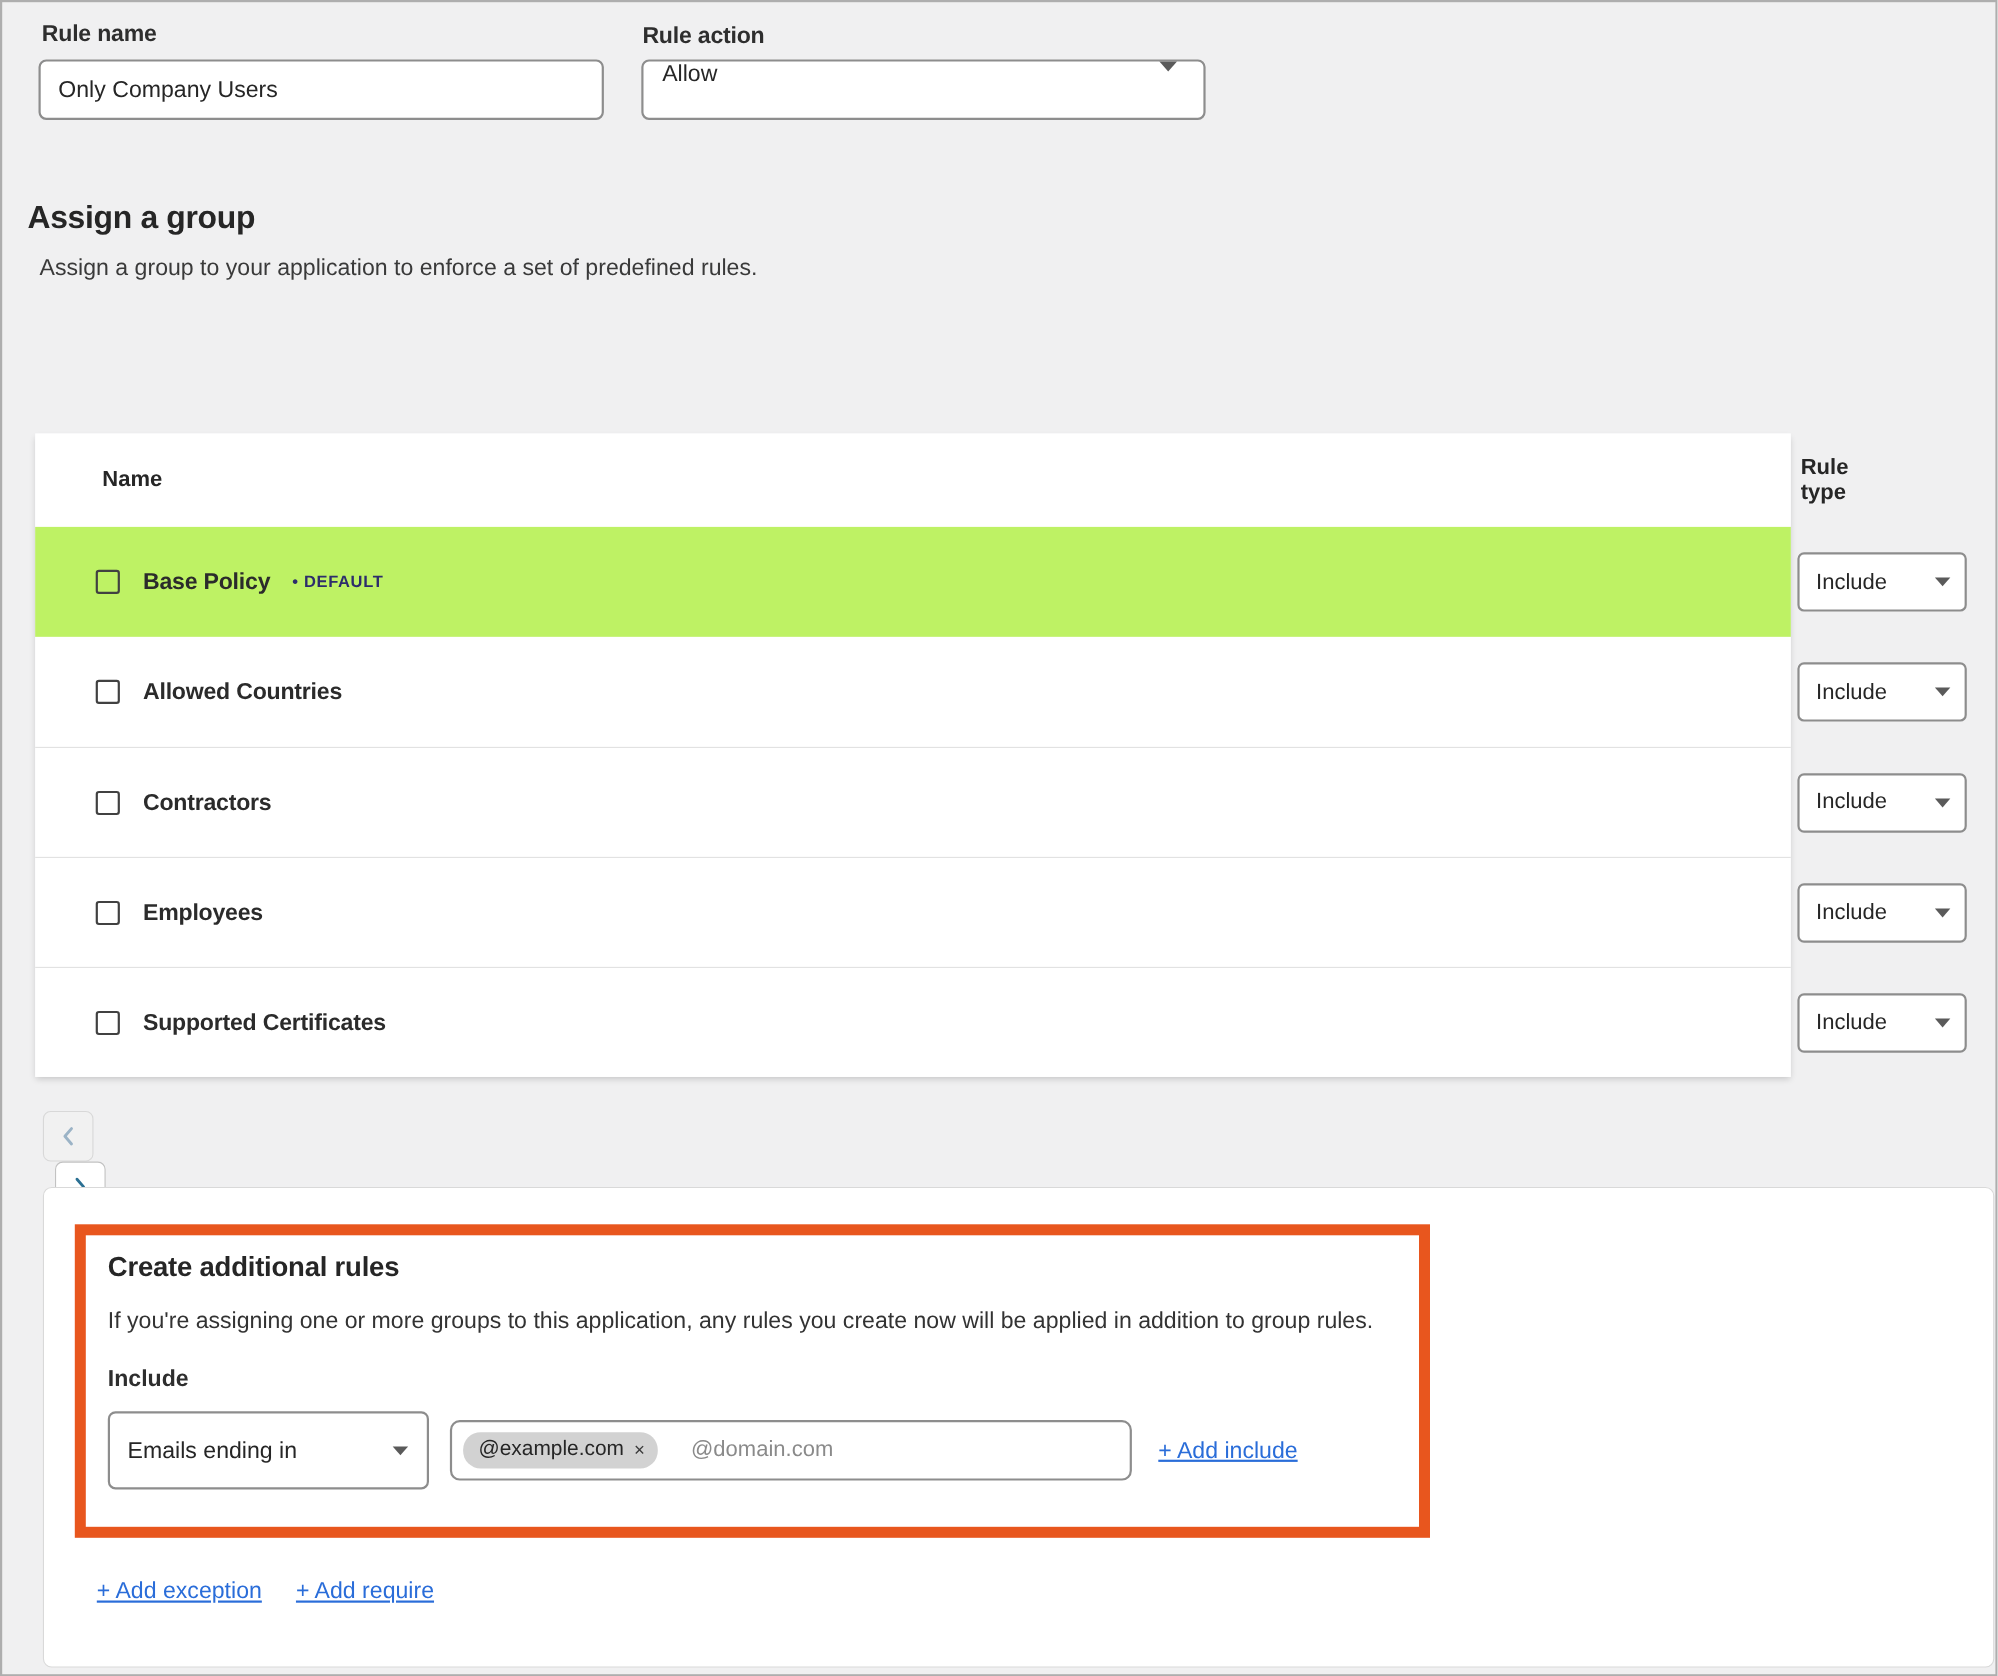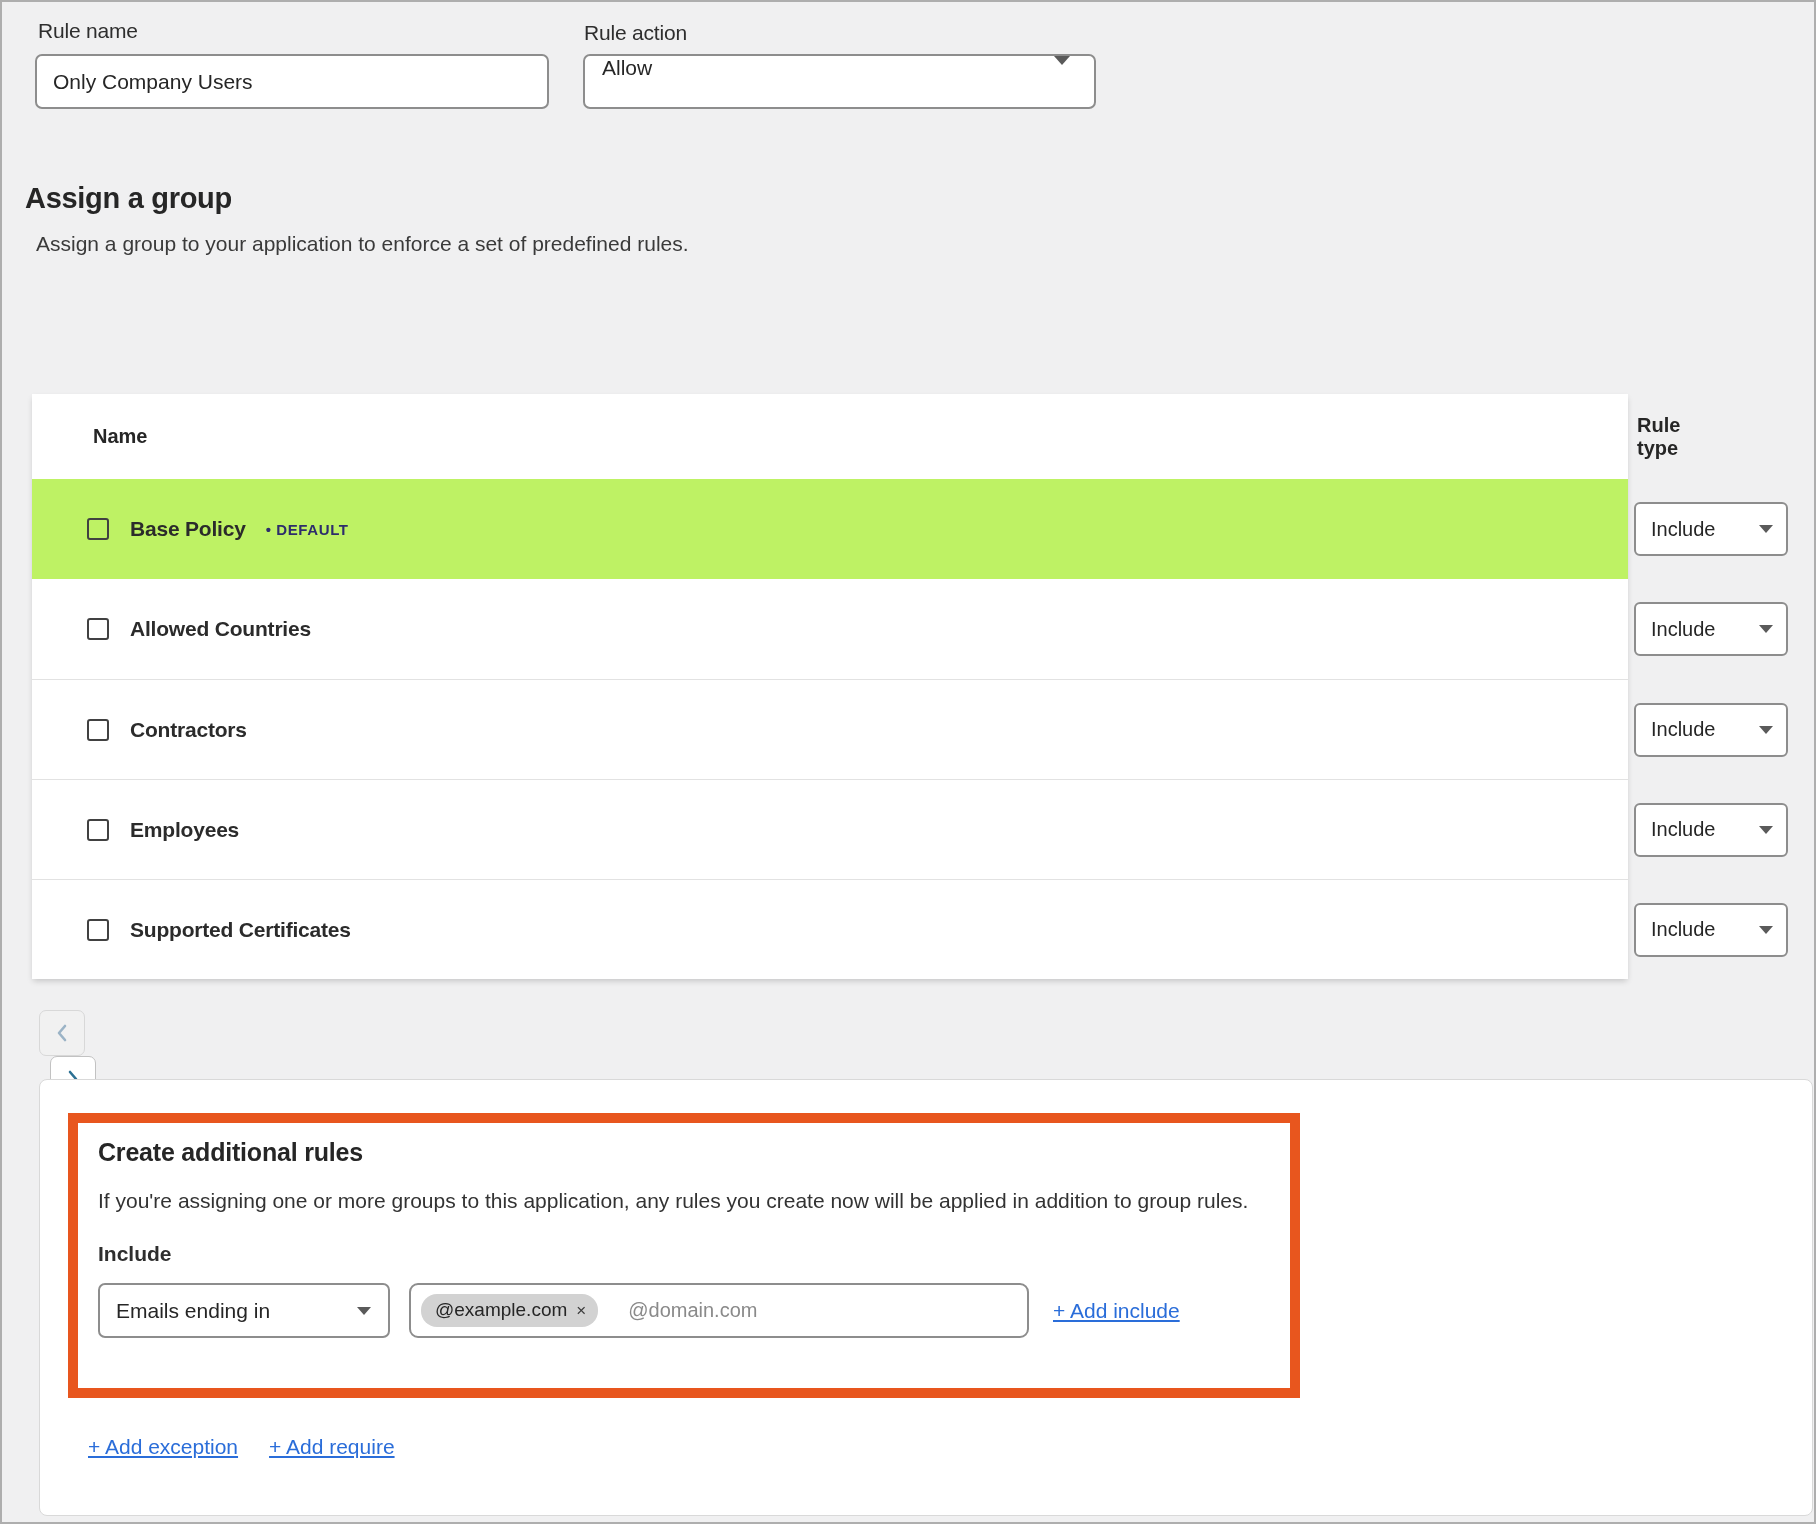--- a/index.html
+++ b/index.html
@@ -3,21 +3,21 @@
 <meta charset="utf-8">
 <style>
   * { margin:0; padding:0; box-sizing:border-box; }
   html,body { background:#e6e6e6; }
   body { font-family:"Liberation Sans", sans-serif; }
   .page {
     position:relative; width:1816px; height:1524px;
     background:#f0f0f1; border:2px solid #aeaeae; overflow:hidden;
     color:#2b2b2b;
   }
-  .field-label { position:absolute; font-size:21px; font-weight:normal; color:#2e2e2e; letter-spacing:-0.2px; }
+  .field-label { position:absolute; font-size:21px; font-weight:bold; color:#2e2e2e; letter-spacing:-0.2px; }
   .text-input, .select-box {
     position:absolute; background:#fff; border:2px solid #8d8d8d; border-radius:7px;
     font-size:21px; color:#262626;
   }
   .text-input { padding:0 16px; font-family:"Liberation Sans", sans-serif; }
   .select-box { display:flex; align-items:flex-start; justify-content:space-between; cursor:pointer; }
   .caret { width:0; height:0; border-left:8px solid transparent; border-right:8px solid transparent; border-top:9px solid #5a5a5a; }
   .caret.small { border-left-width:7px; border-right-width:7px; border-top-width:8px; }
 
   .section-title { position:absolute; font-size:29px; font-weight:bold; color:#262626; letter-spacing:-0.3px; }
@@ -50,21 +50,21 @@
   .pg-status { margin-left:15px; font-size:21px; color:#3f3f3f; }
 
   .card { position:absolute; left:37px; top:1077px; width:1774px; height:437px;
     background:#fff; border:1px solid #d9d9d9; border-radius:8px; }
   .highlight-box { position:absolute; left:28px; top:33px; width:1232px; height:285px;
     border:10px solid #e8561e; background:#fff; padding:15px 20px 0 20px; }
   .ar-title { font-size:25px; font-weight:bold; color:#262626; letter-spacing:-0.2px; }
   .ar-desc { margin-top:22px; font-size:21px; color:#333; }
   .ar-include { margin-top:29px; font-size:21px; font-weight:bold; color:#2e2e2e; }
   .controls { margin-top:17px; display:flex; align-items:center; }
-  .cond-select { width:292px; height:55px; background:#fff; border:2px solid #8d8d8d; border-radius:7px;
+  .cond-select { width:292px; height:71px; background:#fff; border:2px solid #8d8d8d; border-radius:7px;
     display:flex; align-items:center; justify-content:space-between; padding:0 17px 0 16px;
     font-size:21px; color:#262626; cursor:pointer; flex:0 0 auto; }
   .chips-field { margin-left:19px; width:620px; height:55px; background:#fff; border:2px solid #8d8d8d; border-radius:9px;
     display:flex; align-items:center; padding:0 10px; }
   .chip { display:inline-flex; align-items:center; background:#d2d2d2; border-radius:16px;
     padding:5px 12px 6px 14px; font-size:19px; color:#262626; flex:0 0 auto; }
   .chip .x { margin-left:9px; font-size:17px; color:#3a3a3a; cursor:pointer; line-height:1; }
   .chips-field input { border:none; outline:none; flex:1; margin-left:30px; font-size:20px; color:#262626; font-family:"Liberation Sans", sans-serif; }
   .chips-field input::placeholder { color:#8a8a8a; }
   .link { color:#2a6dd9; font-size:21px; text-decoration:underline; cursor:pointer; }

